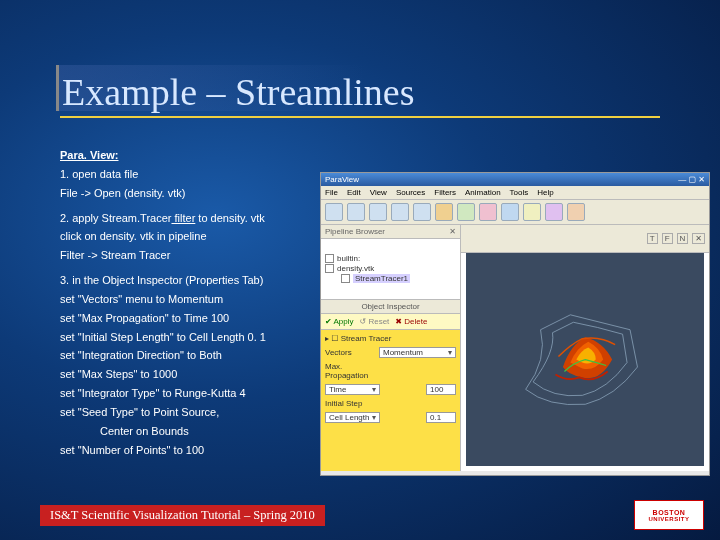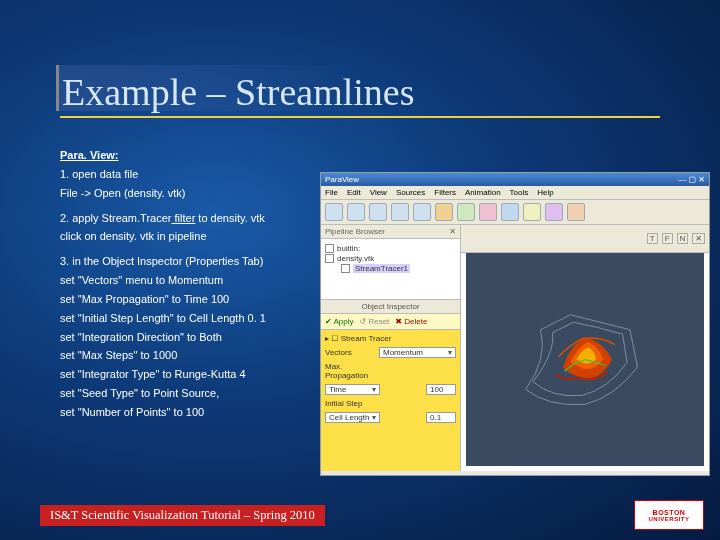--- a/index.html
+++ b/index.html
@@ -59,21 +59,21 @@
     color: #333;
     font-family: Tahoma, sans-serif;
   }
   .ss-title { background: linear-gradient(#4a8bd8,#2a5aa0); color:#fff; padding: 2px 4px; display:flex; justify-content:space-between; }
   .ss-menu { background:#ece9d8; padding:2px 4px; color:#000; display:flex; gap:9px; border-bottom:1px solid #bbb; }
   .ss-tool { background:#ece9d8; padding:3px 4px; display:flex; gap:4px; border-bottom:1px solid #bbb; }
   .tool-ico { width:18px; height:18px; background:#cfe0f0; border:1px solid #9ab; border-radius:2px; }
   .ss-body { display:flex; height: calc(100% - 56px); }
   .ss-left { width: 140px; display:flex; flex-direction:column; border-right:1px solid #bbb; }
   .pipe-head { background:#ece9d8; padding:2px 4px; display:flex; justify-content:space-between; align-items:center; border-bottom:1px solid #bbb; color:#666; }
-  .pipe-body { background:#fff; flex:0 0 60px; padding:4px 4px; color:#333; }
+  .pipe-body { background:#fff; flex:0 0 60px; padding:14px 4px; color:#333; }
   .pipe-item { display:flex; align-items:center; gap:3px; margin:1px 0; }
   .eye { width:9px; height:9px; border:1px solid #888; }
   .pipe-hl { background:#d6d0ff; padding:0 2px; }
   .ins-head { background:#ece9d8; padding:2px 17px; text-align:center; color:#555; border-top:1px solid #bbb; border-bottom:1px solid #bbb; }
   .ins-tabs { display:flex; background:#ece9d8; border-bottom:1px solid #bbb; }
   .ins-tab { padding:2px 5px; border:1px solid #bbb; border-bottom:none; margin-right:-1px; background:#f5f5f0; color:#555; }
   .ins-tab.sel { background:#fff; color:#000; }
   .ins-btns { background:#fef9c3; padding:3px 4px; display:flex; gap:6px; border-bottom:1px solid #bbb; color:#888; }
   .apply-btn { color:#070; }
   .del-btn { color:#900; }
@@ -117,29 +117,31 @@
 
 <div class="content">
   <div class="subhead">Para. View:</div>
   <div class="step">1. open data file</div>
   <div class="sub">File -&gt; Open (density. vtk)</div>
 
   <div class="block step">
     <span>2. apply Stream.Tracer</span><span class="underline"> filter</span><span> to density. vtk</span>
   </div>
   <div class="sub">click on density. vtk in pipeline</div>
+  <div class="sub">Filter -&gt; Stream Tracer</div>
 
   <div class="block step">3. in the Object Inspector (Properties Tab)</div>
   <div class="sub">set "Vectors" menu to Momentum</div>
   <div class="sub">set "Max Propagation" to Time 100</div>
   <div class="sub">set "Initial Step Length" to Cell Length 0. 1</div>
   <div class="sub">set "Integration Direction" to Both</div>
   <div class="sub">set "Max Steps" to 1000</div>
   <div class="sub">set "Integrator Type" to Runge-Kutta 4</div>
   <div class="sub">set "Seed Type" to Point Source,</div>
+  <div class="sub" style="margin-left:40px">Center on Bounds</div>
   <div class="sub">set "Number of Points" to 100</div>
 </div>
 
 <div class="screenshot">
   <div class="ss-title">
     <span>ParaView</span>
     <span>— ▢ ✕</span>
   </div>
   <div class="ss-menu">
     <span>File</span>

